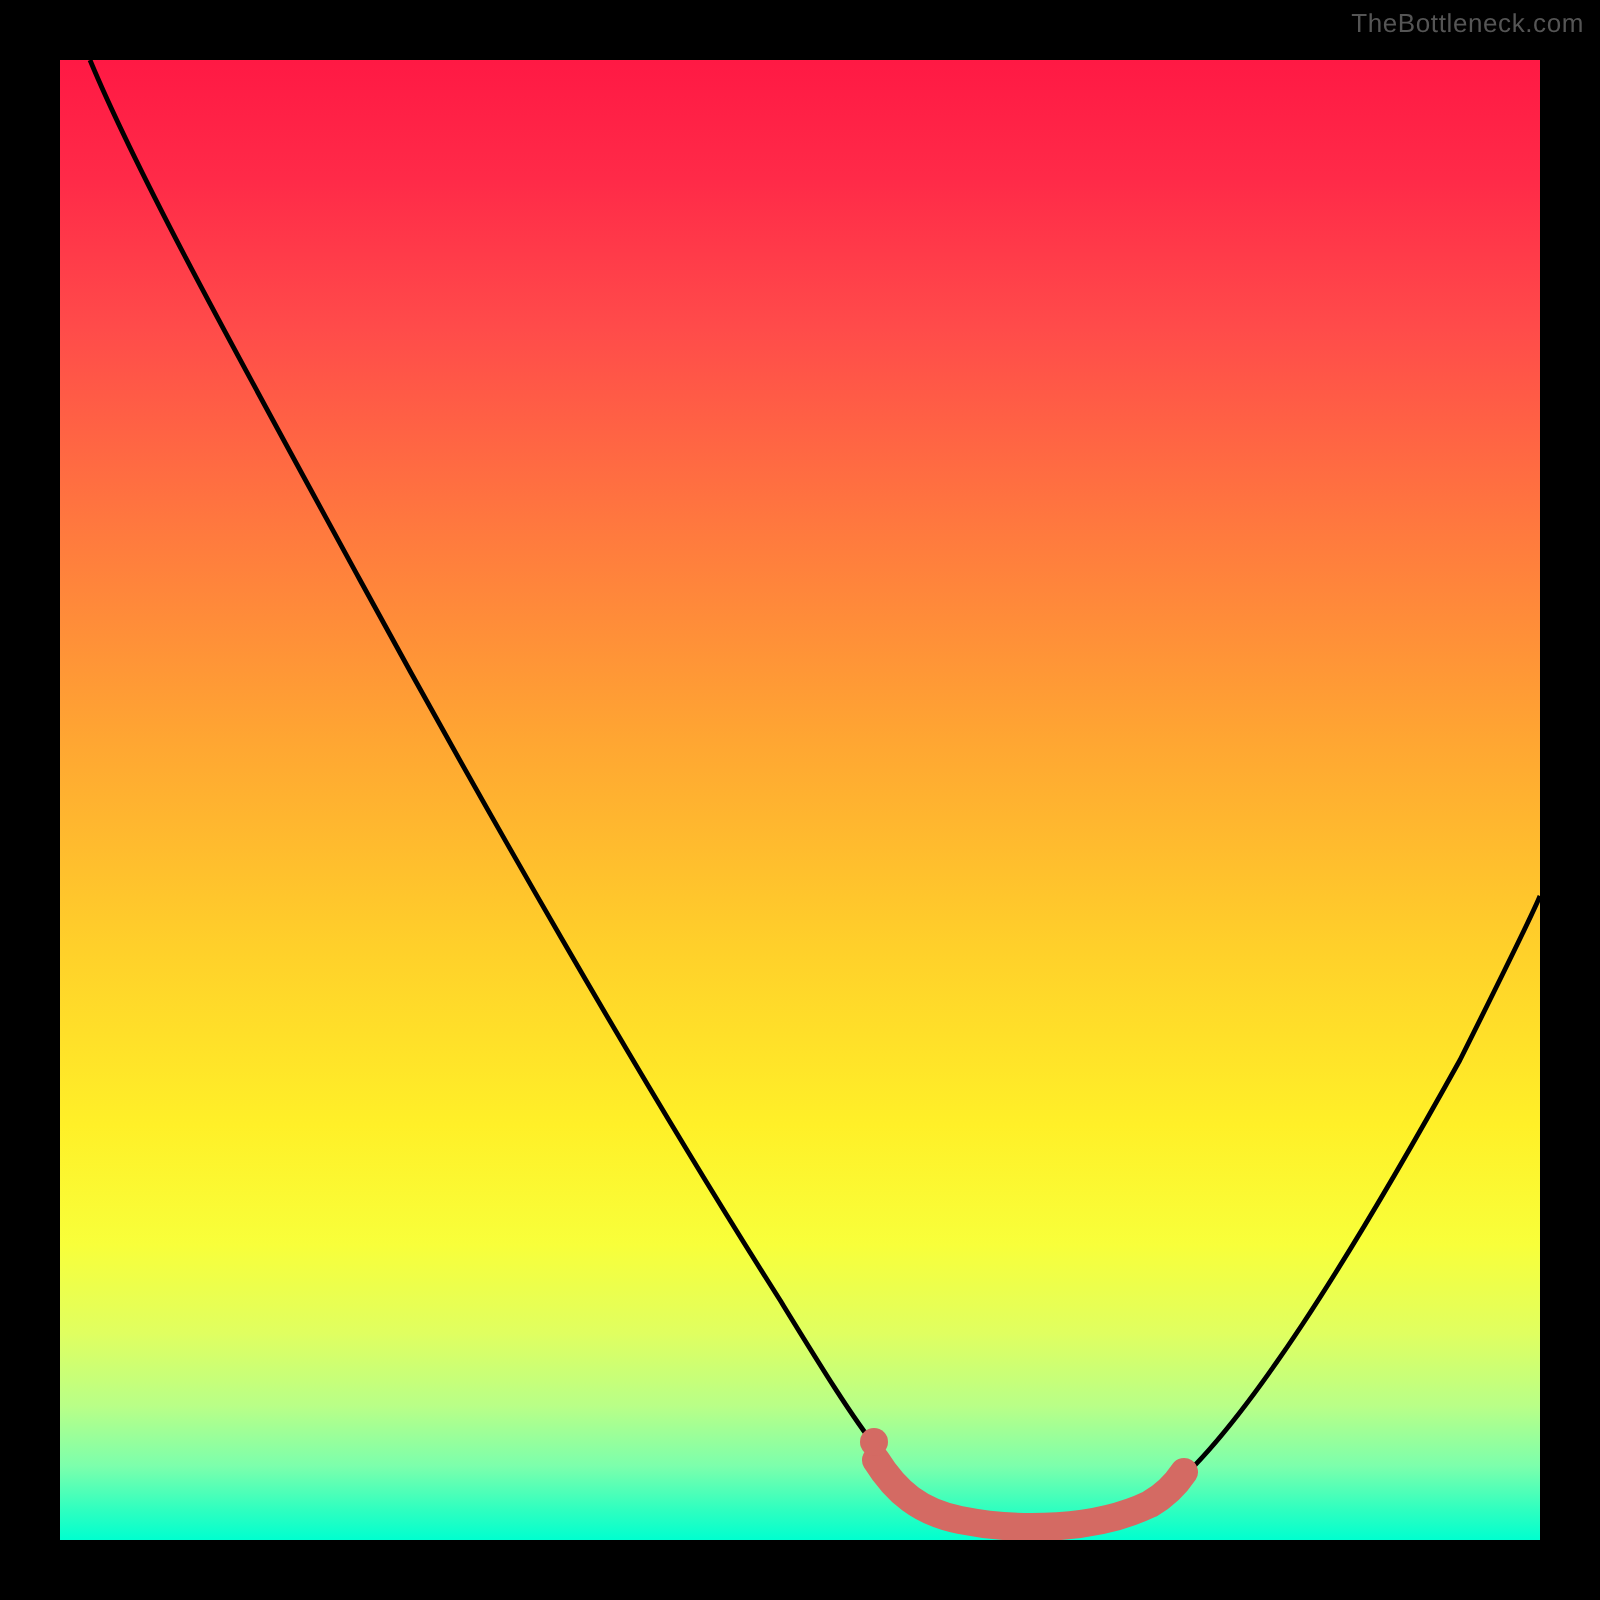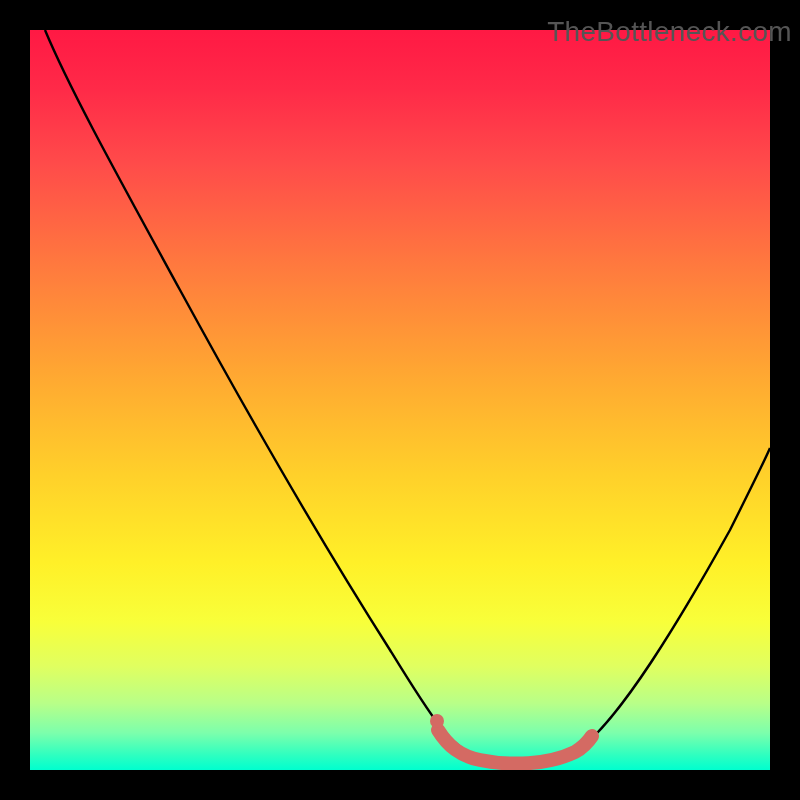--- a/index.html
+++ b/index.html
@@ -12,24 +12,24 @@
     font-family: Arial, Helvetica, sans-serif;
   }
   .frame {
     position: relative;
     width: 800px;
     height: 800px;
     background: #000;
   }
   .watermark {
     position: absolute;
-    top: 16px;
+    top: 4px;
     right: 8px;
     color: #555;
-    font-size: 28px;
+    font-size: 13px;
     font-weight: 500;
     letter-spacing: 0.3px;
     z-index: 10;
     text-align: center;
   }
   .plot-area {
     position: absolute;
     left: 30px;
     top: 30px;
     width: 740px;

